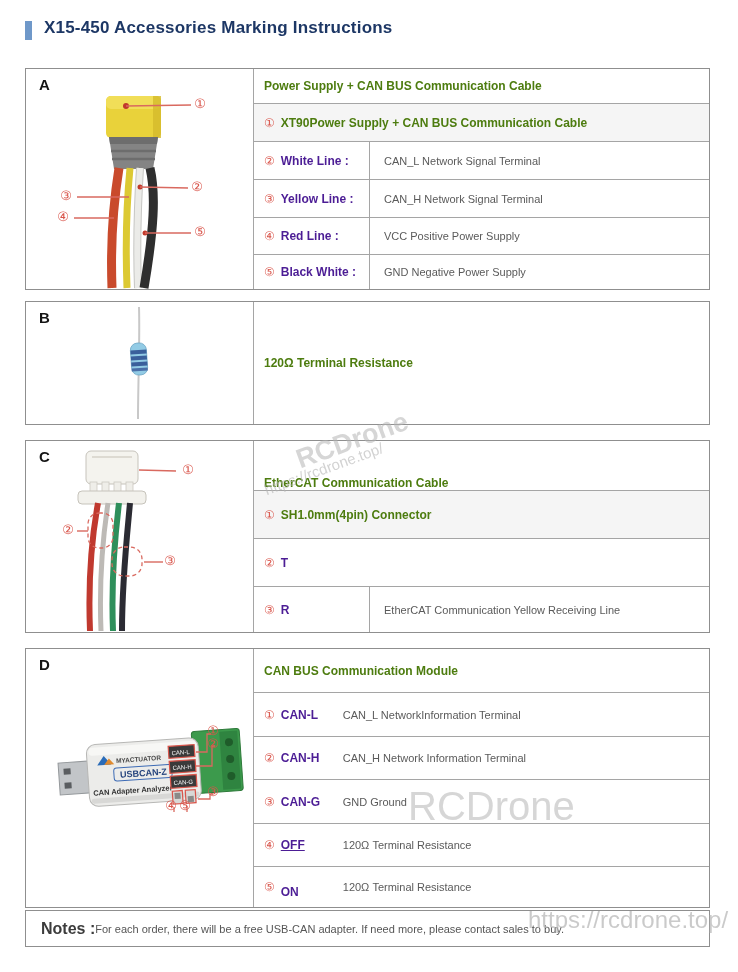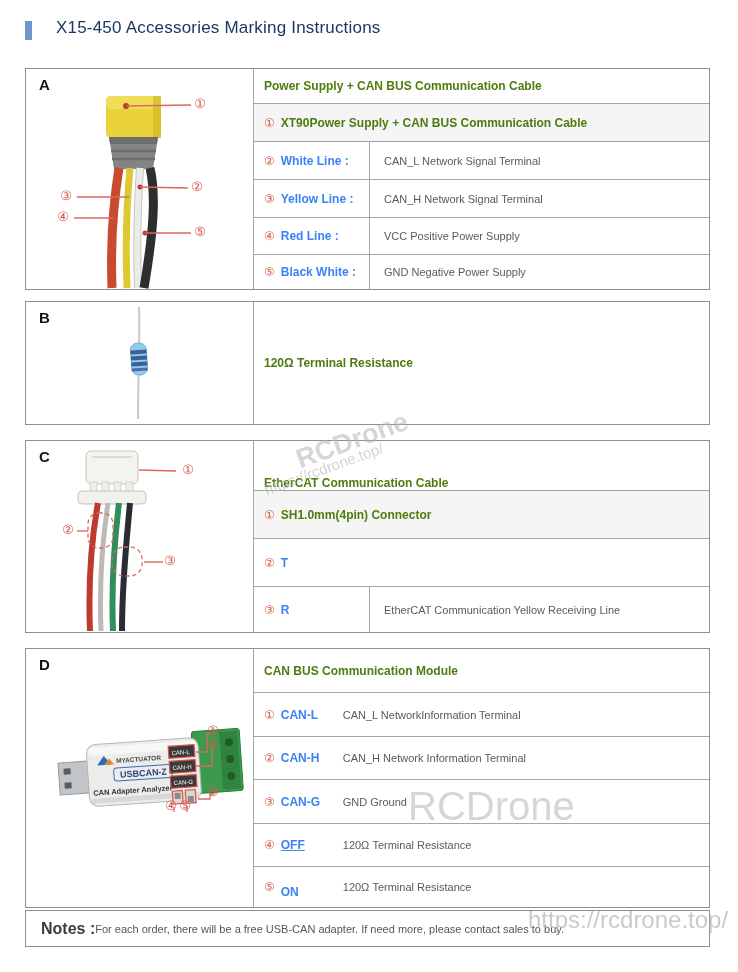--- a/index.html
+++ b/index.html
@@ -1,28 +1,28 @@
 <!DOCTYPE html>
 <html><head>
 <meta charset="utf-8">
 <style>
   html,body{margin:0;padding:0;background:#ffffff;}
   #page{position:relative;width:738px;height:972px;background:#ffffff;
         font-family:"Liberation Sans",sans-serif;overflow:hidden;}
   .titlebar{position:absolute;left:25px;top:21px;width:7px;height:19px;background:#6f98c9;}
-  .title{position:absolute;left:56px;top:18px;font-size:17px;font-weight:normal;color:#1d3765;letter-spacing:.2px;}
+  .title{position:absolute;left:44px;top:18px;font-size:17px;font-weight:bold;color:#1d3765;letter-spacing:.2px;}
   .box{position:absolute;left:25px;width:685px;border:1px solid #8f8f8f;box-sizing:border-box;background:#fff;}
   .imgcell{position:absolute;left:0;top:0;width:228px;height:100%;border-right:1px solid #a5a5a5;box-sizing:border-box;}
   .seclabel{position:absolute;left:13px;top:7px;font-size:15px;font-weight:bold;color:#141414;}
   .rightarea{position:absolute;left:228px;top:0;right:0;bottom:0;}
   .hrow{position:absolute;left:0;right:0;display:flex;align-items:center;box-sizing:border-box;padding-left:10px;}
   .bt{border-top:1px solid #a5a5a5;}
   .hdr{font-size:12px;font-weight:bold;color:#4d7c0f;}
   .num{font-size:12px;color:#d9554b;margin-right:6px;flex:none;}
-  .lbl{font-size:12px;font-weight:bold;color:#3b82f6;}
+  .lbl{font-size:12px;font-weight:bold;color:#4c1d95;}
   .val{font-size:11px;color:#5a5a5a;}
   .labelcell{position:absolute;left:0;top:0;bottom:0;width:115px;display:flex;align-items:center;padding-left:10px;box-sizing:border-box;}
   .valuecell{position:absolute;left:115px;top:0;bottom:0;right:0;border-left:1px solid #a5a5a5;display:flex;align-items:center;padding-left:14px;box-sizing:border-box;}
   .subbg{background:#f5f5f5;}
   .callout{position:absolute;width:16px;height:16px;line-height:16px;text-align:center;
            font-size:13px;color:#d9554b;z-index:4;}
   .wm{position:absolute;color:#b5b5b5;z-index:6;pointer-events:none;white-space:nowrap;}
   .wm-c-brand{left:292px;top:446px;font-size:27px;font-weight:bold;opacity:.55;transform:rotate(-20deg);transform-origin:left top;}
   .wm-c-url{left:262px;top:482px;font-size:15px;opacity:.6;transform:rotate(-20deg);transform-origin:left top;}
   .wm-d-brand{left:408px;top:784px;font-size:40px;opacity:.55;}

